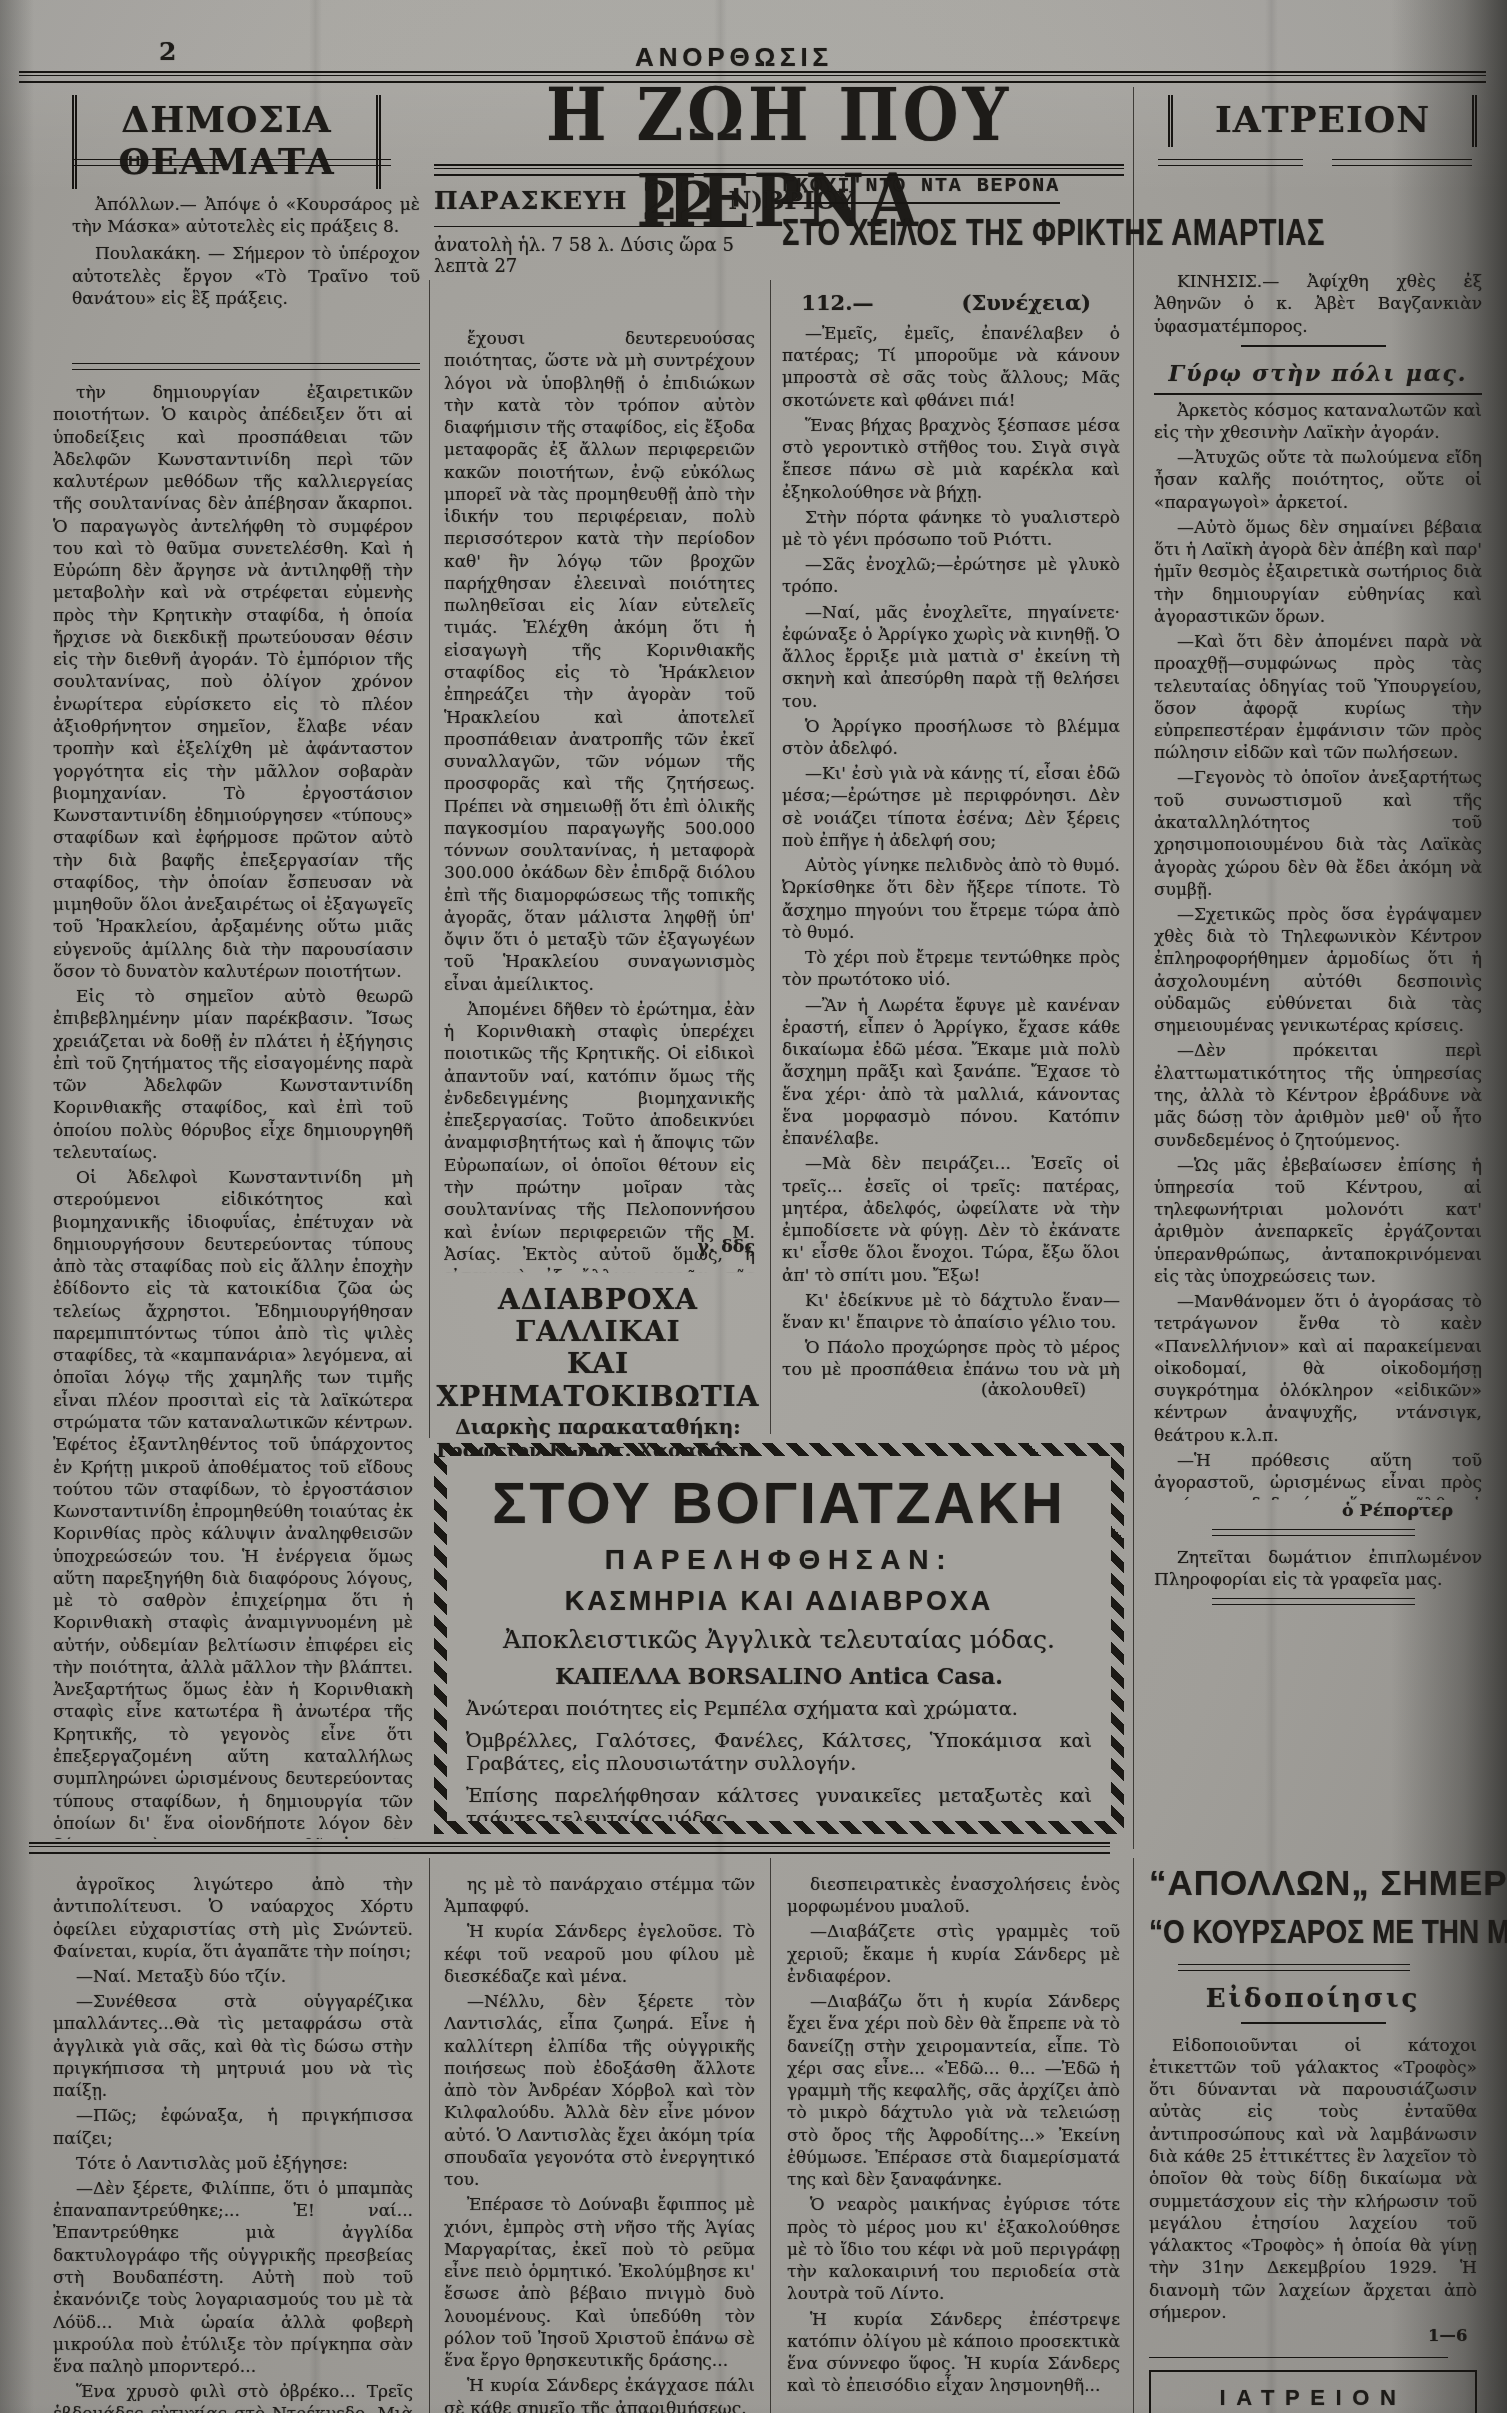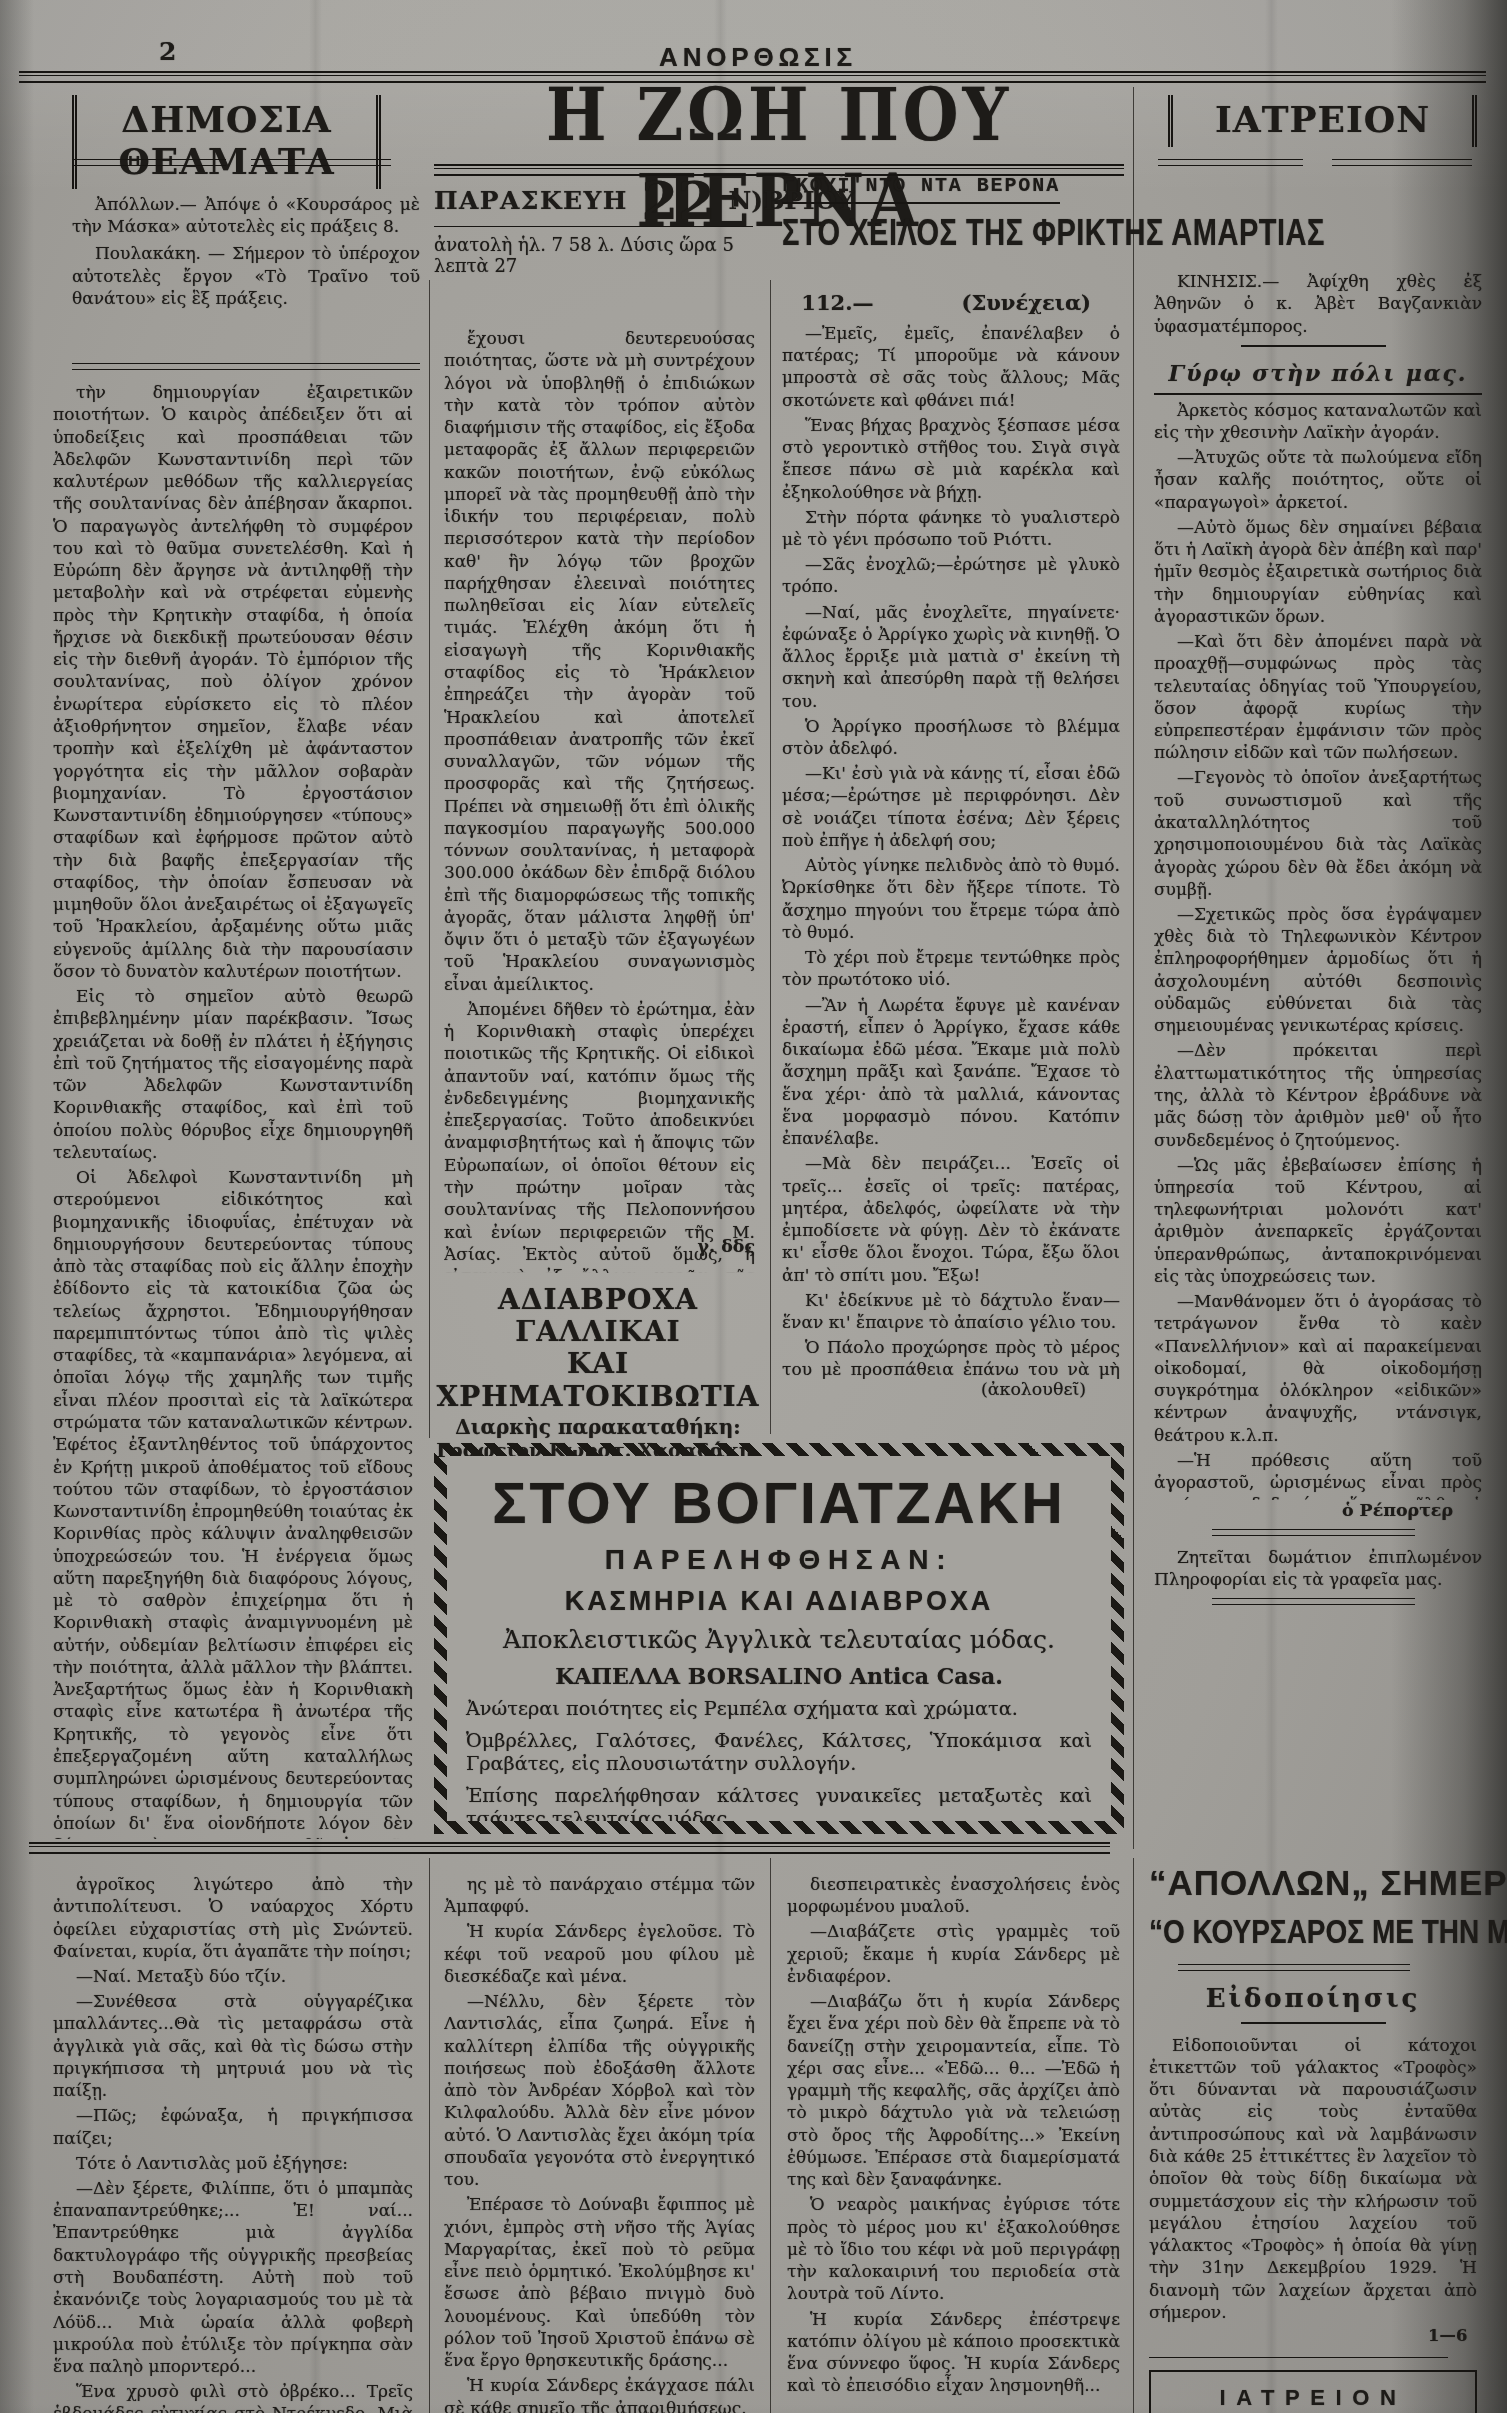--- a/index.html
+++ b/index.html
@@ -16,21 +16,21 @@
   }
   .streak{position:absolute;top:0;bottom:0;width:12.6px;background:linear-gradient(90deg,rgba(0,0,0,0),rgba(0,0,0,.07),rgba(0,0,0,0));}
   .ink{text-shadow:0 0 1px rgba(20,18,16,.55);}
   
   .hr3{position:absolute;height:7.7px;border-top:2.4px solid #171512;border-bottom:2.4px solid #171512;background:linear-gradient(180deg,transparent 0 1.9px,#171512 1.9px 3.4px,transparent 3.4px);}
   .hr2{position:absolute;height:4.8px;border-top:1.9px solid #171512;border-bottom:1.4px solid #171512;}
   .hr1{position:absolute;height:1.9px;background:#171512;}
   .vrule{position:absolute;width:1.4px;background:rgba(28,26,22,.75);}
   
   .pgnum{position:absolute;left:159px;top:37px;font-size:25px;font-weight:bold;}
-  .brand{position:absolute;left:0;width:1468px;top:42px;text-align:center;font-family:"Liberation Sans",sans-serif;font-weight:bold;font-size:26px;letter-spacing:4.8px;margin-left:24px;}
+  .brand{position:absolute;left:0;width:1468px;top:42px;text-align:center;font-family:"Liberation Sans",sans-serif;font-weight:bold;font-size:26px;letter-spacing:4.8px;}
   .secthead{position:absolute;text-align:center;font-weight:bold;}
   .boxhead{border-left:5.8px double #171512;border-right:5.8px double #171512;padding:2.9px 14.5px 6.8px 14.5px;}
   .dt{font-size:36px;letter-spacing:1px;}
   .masthead{font-size:64px;letter-spacing:3.9px;font-weight:bold;transform:scaleY(1.15);}
   
   .datebox{position:absolute;left:434px;top:178px;width:319px;}
   .daterow{display:flex;align-items:center;justify-content:flex-start;gap:13.5px;border-bottom:1.9px solid #171512;padding-bottom:2.9px;}
   .dayname{font-size:25px;font-weight:bold;letter-spacing:1.4px;}
   .daynum{font-size:53px;font-weight:bold;line-height:.85;}
   .daymonth{font-size:25px;font-weight:bold;}

